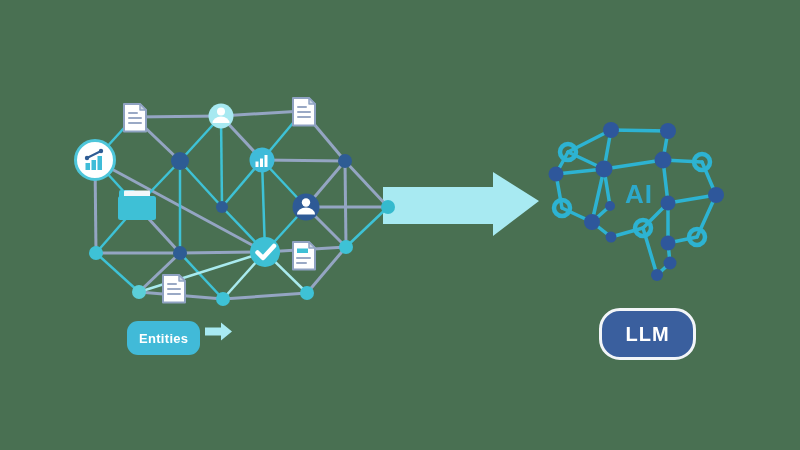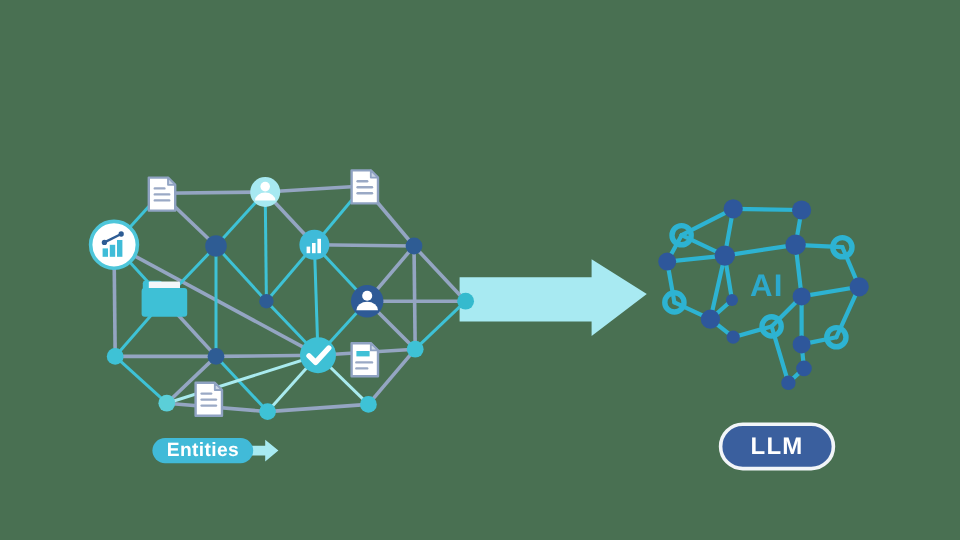--- a/index.html
+++ b/index.html
@@ -3,41 +3,41 @@
 <meta charset="utf-8">
 <style>
   html, body { margin: 0; padding: 0; }
   body {
     width: 800px; height: 450px;
     background: #497052;
     overflow: hidden;
     position: relative;
     font-family: "Liberation Sans", sans-serif;
   }
-  .stage { position: absolute; inset: 0; margin-top: 44px; }
+  .stage { position: absolute; inset: 0; }
   svg.scene { position: absolute; left: 0; top: 0; }
   .pill {
     position: absolute;
     display: inline-flex;
     align-items: center;
     justify-content: center;
     background: #41BAD8;
     color: #FFFFFF;
     font-weight: bold;
-    font-size: 16px;
-    height: 21px;
+    font-size: 13px;
+    height: 34px;
     padding: 0 12px;
     border-radius: 11px;
     letter-spacing: 0.3px;
   }
   .pill-entities { left: 127px; top: 321px; }
   .pill-relationships { left: 237px; top: 321px; }
   .pill-llm {
     left: 599px; top: 308px;
-    width: 97px; height: 40px;
+    width: 97px; height: 52px;
     box-sizing: border-box;
     background: #3A5F9E;
     border: 3px solid #F2F5F8;
     border-radius: 21px;
     font-size: 20px;
     letter-spacing: 1px;
     padding: 0;
   }
   .eg { stroke: #94A5C2; stroke-width: 3; }
   .et { stroke: #3EC2D6; stroke-width: 2.5; }

